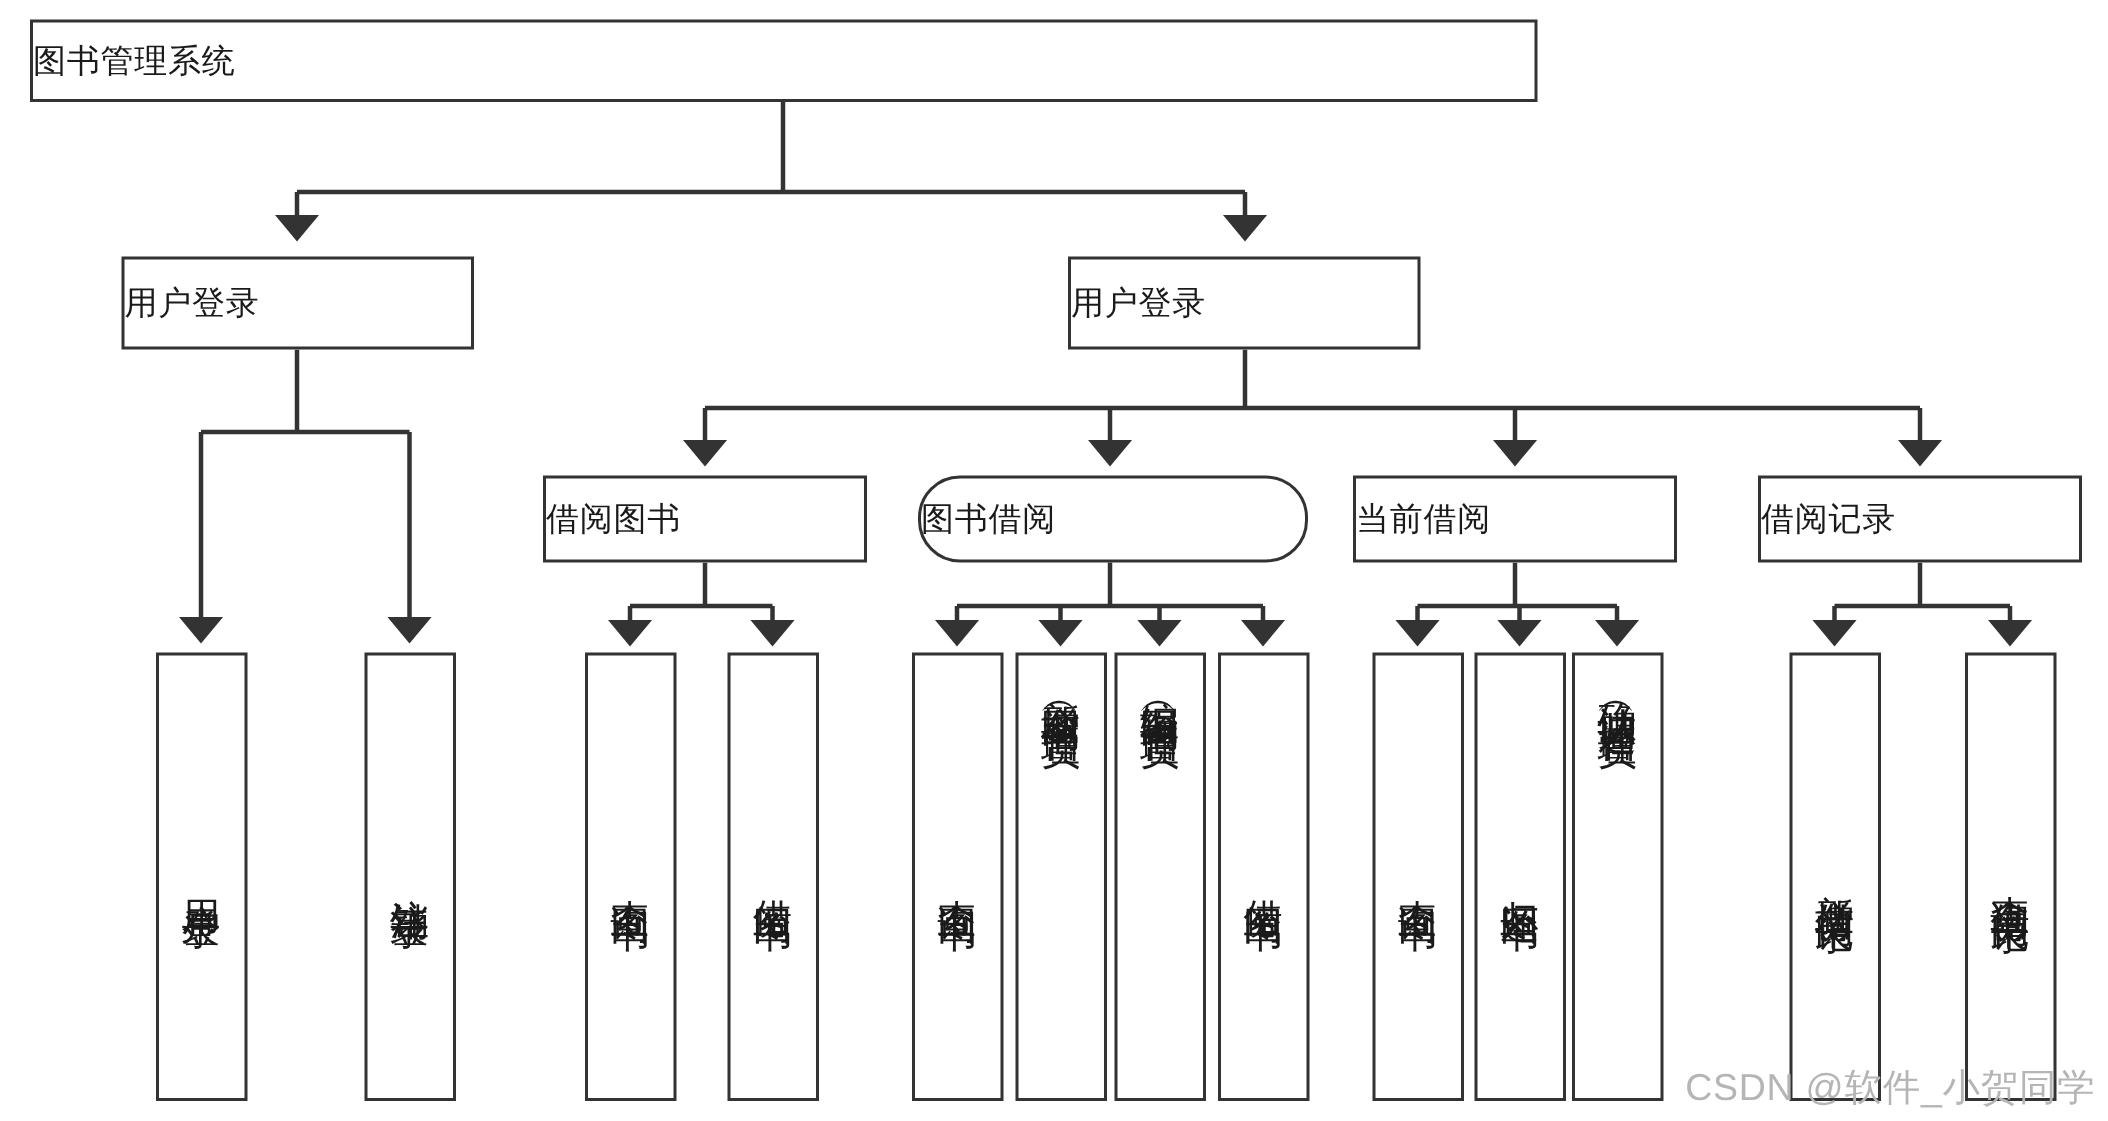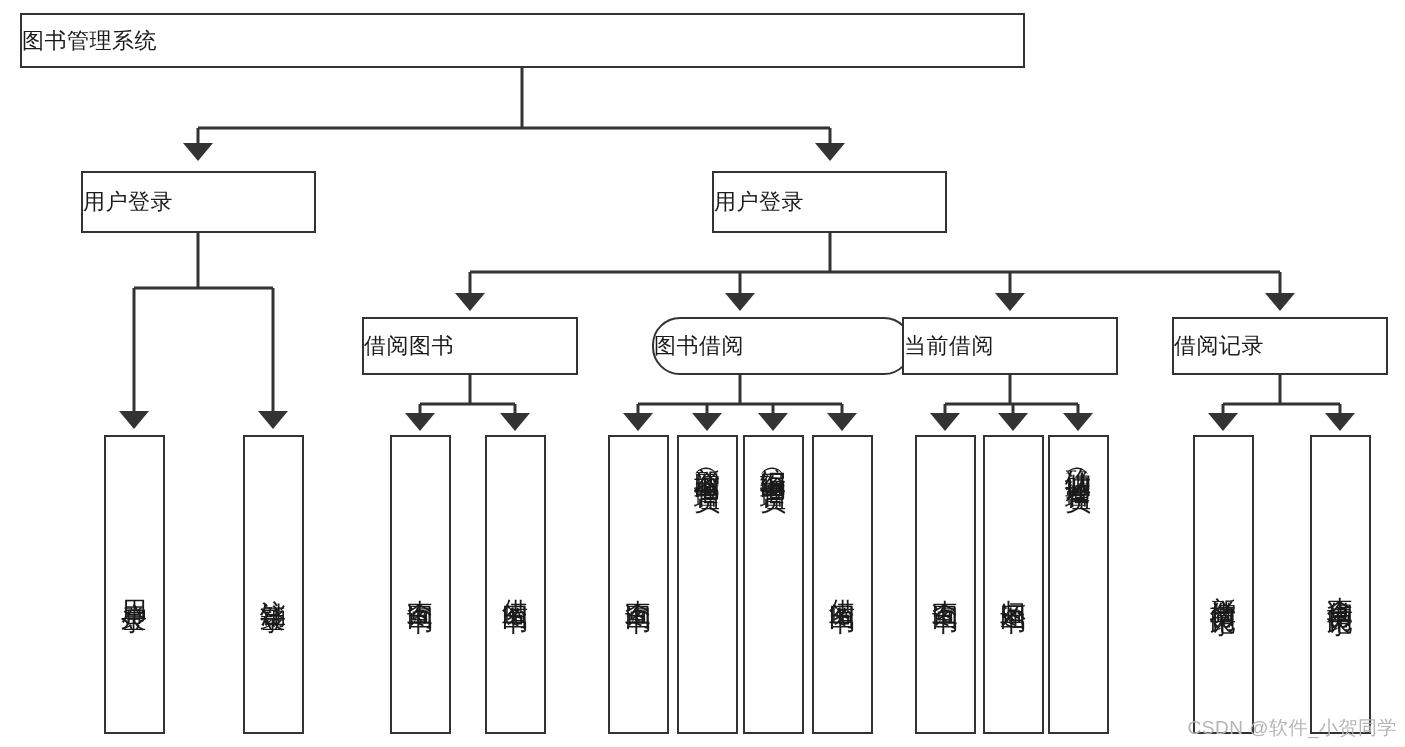--- a/index.html
+++ b/index.html
@@ -56,21 +56,21 @@
     line-height: 1;
   }
   .vert-mid {
     align-items: center;
     padding-top: 0;
   }
   #watermark {
     position: absolute;
     right: 8px;
     bottom: 6px;
-    font-size: 19px;
+    font-size: 25px;
     color: #b5b5b5;
     letter-spacing: 0.5px;
     white-space: nowrap;
     pointer-events: none;
   }
 </style>
 </head>
 <body>
 
 <div id="canvas">
@@ -146,21 +146,21 @@
   </div>
 
   <div class="node horiz" style="left:712px; top:171px; width:235px; height:62px;">
     <span class="node-label">用户登录</span>
   </div>
 
   <div class="node horiz" style="left:362px; top:317px; width:216px; height:58px;">
     <span class="node-label">借阅图书</span>
   </div>
 
-  <div class="node horiz" style="left:652px; top:317px; width:260px; height:58px;border-radius:28px;">
+  <div class="node horiz" style="left:612px; top:317px; width:260px; height:58px;border-radius:28px;">
     <span class="node-label">图书借阅</span>
   </div>
 
   <div class="node horiz" style="left:1172px; top:317px; width:216px; height:58px;">
     <span class="node-label">借阅记录</span>
   </div>
 
   <div class="node horiz" style="left:902px; top:317px; width:216px; height:58px;">
     <span class="node-label">当前借阅</span>
   </div>

